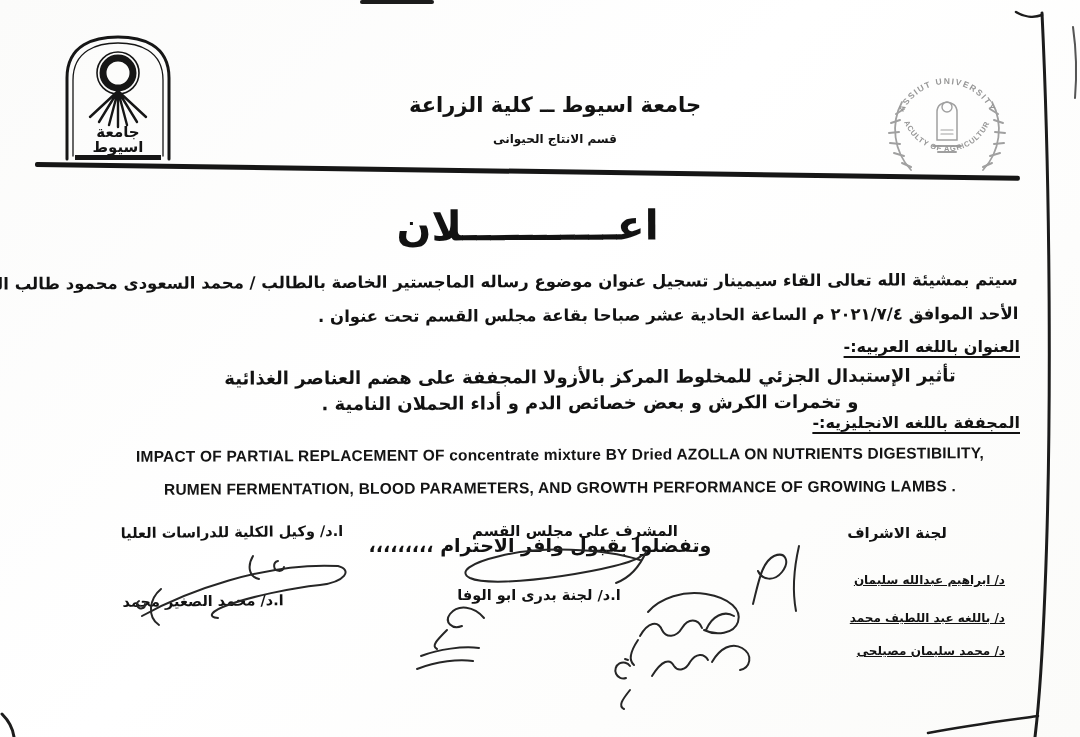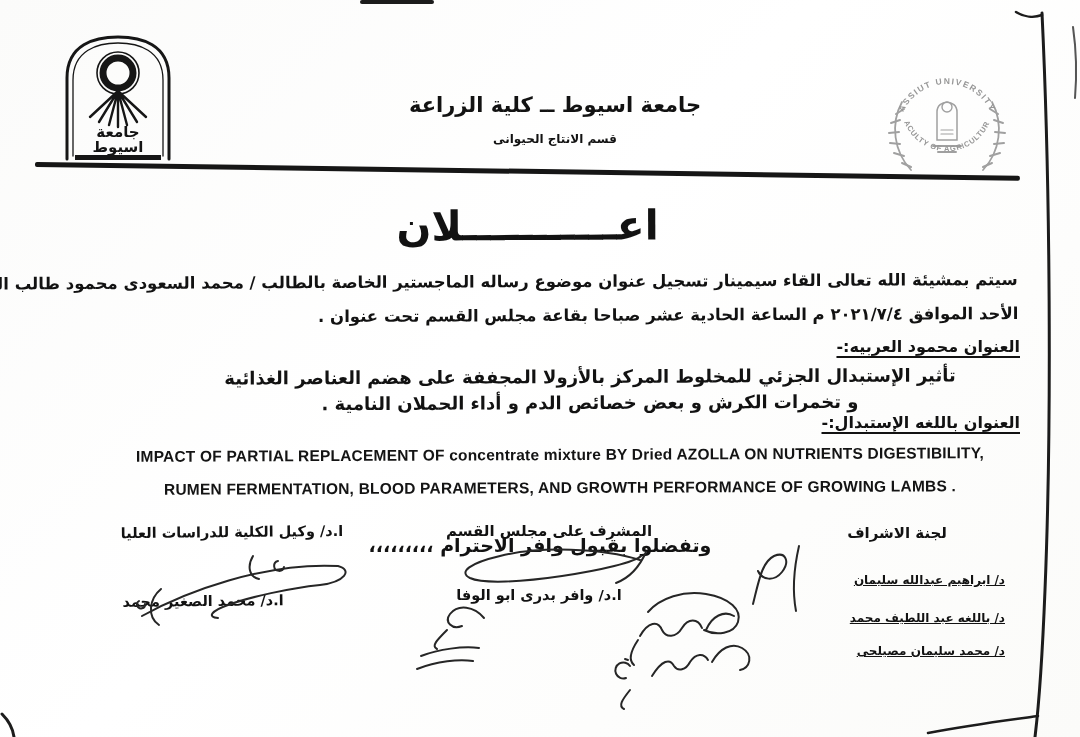--- a/index.html
+++ b/index.html
@@ -38,21 +38,21 @@
   #en-title2{top:479px;}
 
   #closing{left:0;right:0;top:503px;text-align:center;font-size:19px;margin-top:31px;}
 
   #committee-heading{right:133px;top:524px;font-size:15px;}
   .cmember{right:75px;font-size:12px;text-decoration:underline;}
   #committee-name-0{top:573px;}
   #committee-name-1{top:611px;}
   #committee-name-2{top:644px;}
 
-  #supervisor-heading{left:420px;width:258px;top:522px;text-align:center;font-size:15px;}
+  #supervisor-heading{left:420px;width:258px;top:522px;font-size:15px;}
   #supervisor-name{left:420px;width:238px;top:587px;text-align:center;font-size:14.5px;}
 
   #dean-heading{left:103px;width:258px;top:524px;text-align:center;font-size:14.5px;transform:rotate(-0.6deg);}
   #dean-name{left:103px;width:200px;top:593px;text-align:center;font-size:14.5px;transform:rotate(-0.6deg);}
 
   #stamp-svg{left:60px;top:33px;width:116px;height:130px;}
   #seal-svg{left:878px;top:62px;width:138px;height:132px;opacity:0.85;}
   #handwriting-svg,#artifacts-svg{left:0;top:0;width:1080px;height:737px;pointer-events:none;}
 </style>
 </head>
@@ -99,37 +99,37 @@
   </text>
 </svg>
 
 <div class="abs" id="divider"></div>
 
 <div class="abs ar" id="announcement-title">اعـــــــــــلان</div>
 
 <div class="abs ar bodyline" id="body-line1">سيتم بمشيئة الله تعالى القاء سيمينار تسجيل عنوان موضوع رساله الماجستير الخاصة بالطالب / محمد السعودى محمود طالب الماجستير بالقسم وذلك يوم</div>
 <div class="abs ar bodyline" id="body-line2">الأحد الموافق ٢٠٢١/٧/٤ م الساعة الحادية عشر صباحا بقاعة مجلس القسم تحت عنوان .</div>
 
-<div class="abs ar underl" id="ar-heading">العنوان محمود العربيه:-</div>
+<div class="abs ar underl" id="ar-heading">العنوان باللغه العربيه:-</div>
 <div class="abs ar arttl" id="ar-title1">تأثير الإستبدال الجزئي للمخلوط المركز بالأزولا المجففة على هضم العناصر الغذائية</div>
 <div class="abs ar arttl" id="ar-title2">و تخمرات الكرش و بعض خصائص الدم و أداء الحملان النامية .</div>
 
-<div class="abs ar underl" id="en-heading">العنوان باللغه الإستبدال:-</div>
+<div class="abs ar underl" id="en-heading">المجففة باللغه الانجليزيه:-</div>
 <div class="abs en enttl" id="en-title1">IMPACT OF PARTIAL REPLACEMENT OF concentrate mixture BY Dried AZOLLA ON NUTRIENTS DIGESTIBILITY,</div>
 <div class="abs en enttl" id="en-title2">RUMEN FERMENTATION, BLOOD PARAMETERS, AND GROWTH PERFORMANCE OF GROWING LAMBS .</div>
 
 <div class="abs ar" id="closing">وتفضلوا بقبول وافر الاحترام ،،،،،،،،،</div>
 
 <div class="abs ar" id="committee-heading">لجنة الاشراف</div>
 <div class="abs ar cmember" id="committee-name-0">د/ ابراهيم عبدالله سليمان</div>
 <div class="abs ar cmember" id="committee-name-1">د/ باللغه عبد اللطيف محمد</div>
 <div class="abs ar cmember" id="committee-name-2">د/ محمد سليمان مصيلحى</div>
 
 <div class="abs ar" id="supervisor-heading">المشرف على مجلس القسم</div>
-<div class="abs ar" id="supervisor-name">ا.د/ وافر بدرى ابو الوفا</div>
+<div class="abs ar" id="supervisor-name">ا.د/ لجنة بدرى ابو الوفا</div>
 
 <div class="abs ar" id="dean-heading">ا.د/ وكيل الكلية للدراسات العليا</div>
 <div class="abs ar" id="dean-name">ا.د/ محمد الصغير محمد</div>
 
 <svg class="abs" id="handwriting-svg" viewBox="0 0 1080 737">
   <g stroke="#262626" fill="none" stroke-width="2" stroke-linecap="round" stroke-linejoin="round">
 
     <g>
       <path d="M142,616 C185,592 265,562 338,566 C353,570 345,582 320,585 C290,588 250,597 228,605 C211,611 207,617 218,618"></path>
       <path d="M253,556 C247,566 249,577 259,579"></path>

